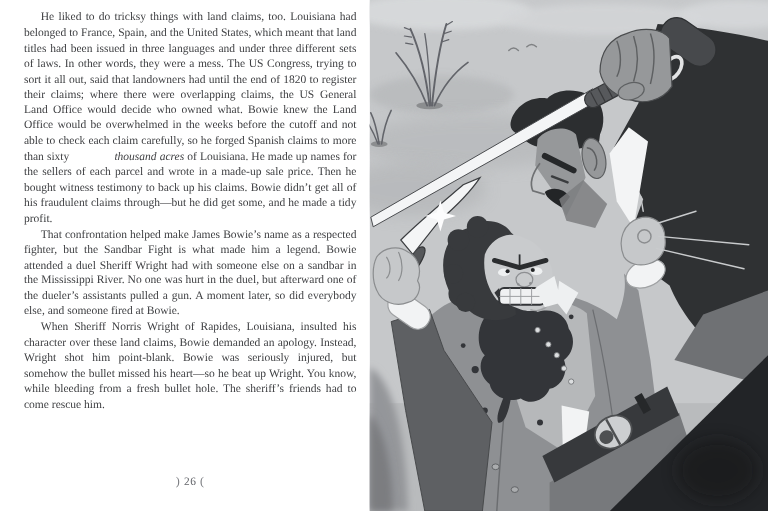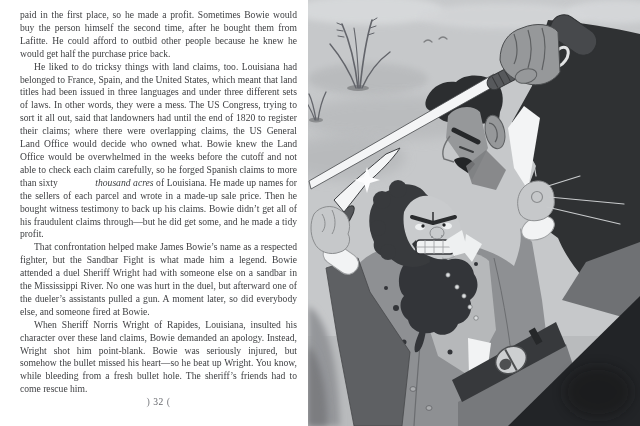--- a/index.html
+++ b/index.html
@@ -27,26 +27,25 @@
   .illustration{
     position:absolute;right:0;top:0;width:332px;height:426px;
   }
   svg{display:block;}
 </style>
 </head>
 <body>
 
 <div class="page-left">
   <div class="text-block">
-    <p class="no-indent">paid in the first place, so he made a profit. Sometimes Bowie would buy the person himself the second time, after he bought them from Lafitte. He could afford to outbid other people because he knew he would get half the purchase price back.</p>
     <p><span>He liked to do tricksy things with land claims, too. Louisiana had belonged to France, Spain, and the United States, which meant that land titles had been issued in three languages and under three different sets of laws. In other words, they were a mess. The US Congress, trying to sort it all out, said that landowners had until the end of 1820 to register their claims; where there were overlapping claims, the US General Land Office would decide who owned what. Bowie knew the Land Office would be overwhelmed in the weeks before the cutoff and not able to check each claim carefully, so he forged Spanish claims to more than sixty </span><span class="italic">thousand acres</span><span> of Louisiana. He made up names for the sellers of each parcel and wrote in a made-up sale price. Then he bought witness testimony to back up his claims. Bowie didn’t get all of his fraudulent claims through—but he did get some, and he made a tidy profit.</span></p>
     <p>That confrontation helped make James Bowie’s name as a respected fighter, but the Sandbar Fight is what made him a legend. Bowie attended a duel Sheriff Wright had with someone else on a sandbar in the Mississippi River. No one was hurt in the duel, but afterward one of the dueler’s assistants pulled a gun. A moment later, so did everybody else, and someone fired at Bowie.</p>
     <p>When Sheriff Norris Wright of Rapides, Louisiana, insulted his character over these land claims, Bowie demanded an apology. Instead, Wright shot him point-blank. Bowie was seriously injured, but somehow the bullet missed his heart—so he beat up Wright. You know, while bleeding from a fresh bullet hole. The sheriff’s friends had to come rescue him.</p>
   </div>
-  <div class="page-number"><span class="orn">)</span> <span>32</span> <span class="orn">(</span></div>
+  <div class="page-number"><span class="orn">)</span> <span>26</span> <span class="orn">(</span></div>
 </div>
 
 <div class="illustration">
 <svg width="332" height="426" viewBox="0 0 332 426" xmlns="http://www.w3.org/2000/svg" role="img" aria-label="Grayscale cartoon of the Sandbar Fight: a dark-suited man raises a cane-sword overhead while a wounded, snarling James Bowie with a bloodied chest raises a Bowie knife and a fist, in a misty swamp with grass tufts">
   <defs>
     <filter id="soft" x="-50%" y="-50%" width="200%" height="200%">
           <feGaussianBlur stdDeviation="6"></feGaussianBlur>
         </filter>
     <filter id="soft2" x="-50%" y="-50%" width="200%" height="200%">
           <feGaussianBlur stdDeviation="3"></feGaussianBlur>

